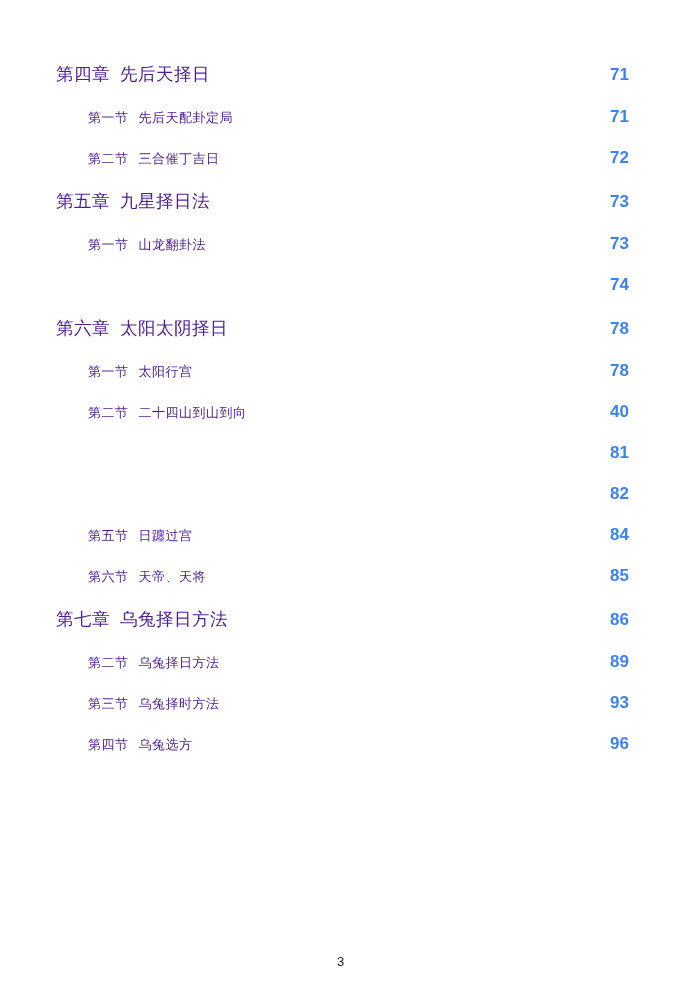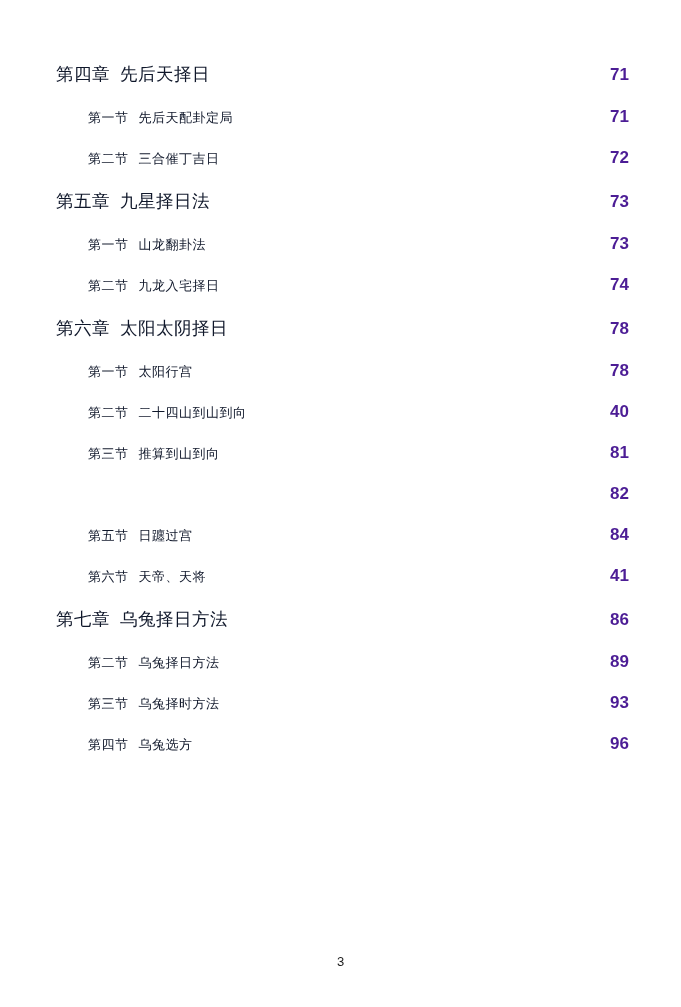--- a/index.html
+++ b/index.html
@@ -35,21 +35,21 @@
     margin-bottom: 21px;
   }
   .toc-entry.level-2 {
     padding: 0 0 0 36px;
     margin-bottom: 21px;
   }
   .entry-title {
     font-size: 17px;
     letter-spacing: 0.5px;
     white-space: nowrap;
-    color: #0f172a;
+    color: #4c1d95;
   }
   .level-1 .entry-title {
     font-size: 17.5px;
   }
   .level-2 .entry-title {
     font-size: 13px;
   }
   .chapter-gap {
     display: inline-block;
     width: 10px;
@@ -67,21 +67,21 @@
     color: #333;
     line-height: 1;
   }
   .dots::before {
     content: "........................................................................................................................";
     display: block;
   }
   .entry-page {
     font-size: 17px;
     font-weight: bold;
-    color: #4c1d95;
+    color: #3b82f6;
     min-width: 26px;
     text-align: right;
     white-space: nowrap;
   }
   .page-number {
     position: absolute;
     left: 0;
     right: 0;
     bottom: 38px;
     text-align: center;
@@ -113,57 +113,55 @@
         <span class="entry-title"><span>第五章</span><span class="chapter-gap"></span><span>九星择日法</span></span>
         <span class="dots"></span>
         <span class="entry-page">73</span>
       </div>
       <div class="toc-entry level-2">
         <span class="entry-title"><span>第一节</span><span class="chapter-gap"></span><span>山龙翻卦法</span></span>
         <span class="dots"></span>
         <span class="entry-page">73</span>
       </div>
       <div class="toc-entry level-2">
-        <span class="entry-title"><span>第二节</span><span class="chapter-gap"></span><span>九龙入宅择日</span></span>
         <span class="dots"></span>
         <span class="entry-page">74</span>
       </div>
       <div class="toc-entry level-1">
         <span class="entry-title"><span>第六章</span><span class="chapter-gap"></span><span>太阳太阴择日</span></span>
         <span class="dots"></span>
         <span class="entry-page">78</span>
       </div>
       <div class="toc-entry level-2">
         <span class="entry-title"><span>第一节</span><span class="chapter-gap"></span><span>太阳行宫</span></span>
         <span class="dots"></span>
         <span class="entry-page">78</span>
       </div>
       <div class="toc-entry level-2">
         <span class="entry-title"><span>第二节</span><span class="chapter-gap"></span><span>二十四山到山到向</span></span>
         <span class="dots"></span>
         <span class="entry-page">40</span>
       </div>
       <div class="toc-entry level-2">
-        <span class="entry-title"><span>第三节</span><span class="chapter-gap"></span><span>推算到山到向</span></span>
         <span class="dots"></span>
         <span class="entry-page">81</span>
       </div>
       <div class="toc-entry level-2">
         <span class="dots"></span>
         <span class="entry-page">82</span>
       </div>
       <div class="toc-entry level-2">
         <span class="entry-title"><span>第五节</span><span class="chapter-gap"></span><span>日躔过宫</span></span>
         <span class="dots"></span>
         <span class="entry-page">84</span>
       </div>
       <div class="toc-entry level-2">
         <span class="entry-title"><span>第六节</span><span class="chapter-gap"></span><span>天帝、天将</span></span>
         <span class="dots"></span>
-        <span class="entry-page">41</span>
+        <span class="entry-page">85</span>
       </div>
       <div class="toc-entry level-1">
         <span class="entry-title"><span>第七章</span><span class="chapter-gap"></span><span>乌兔择日方法</span></span>
         <span class="dots"></span>
         <span class="entry-page">86</span>
       </div>
       <div class="toc-entry level-2">
         <span class="entry-title"><span>第二节</span><span class="chapter-gap"></span><span>乌兔择日方法</span></span>
         <span class="dots"></span>
         <span class="entry-page">89</span>

